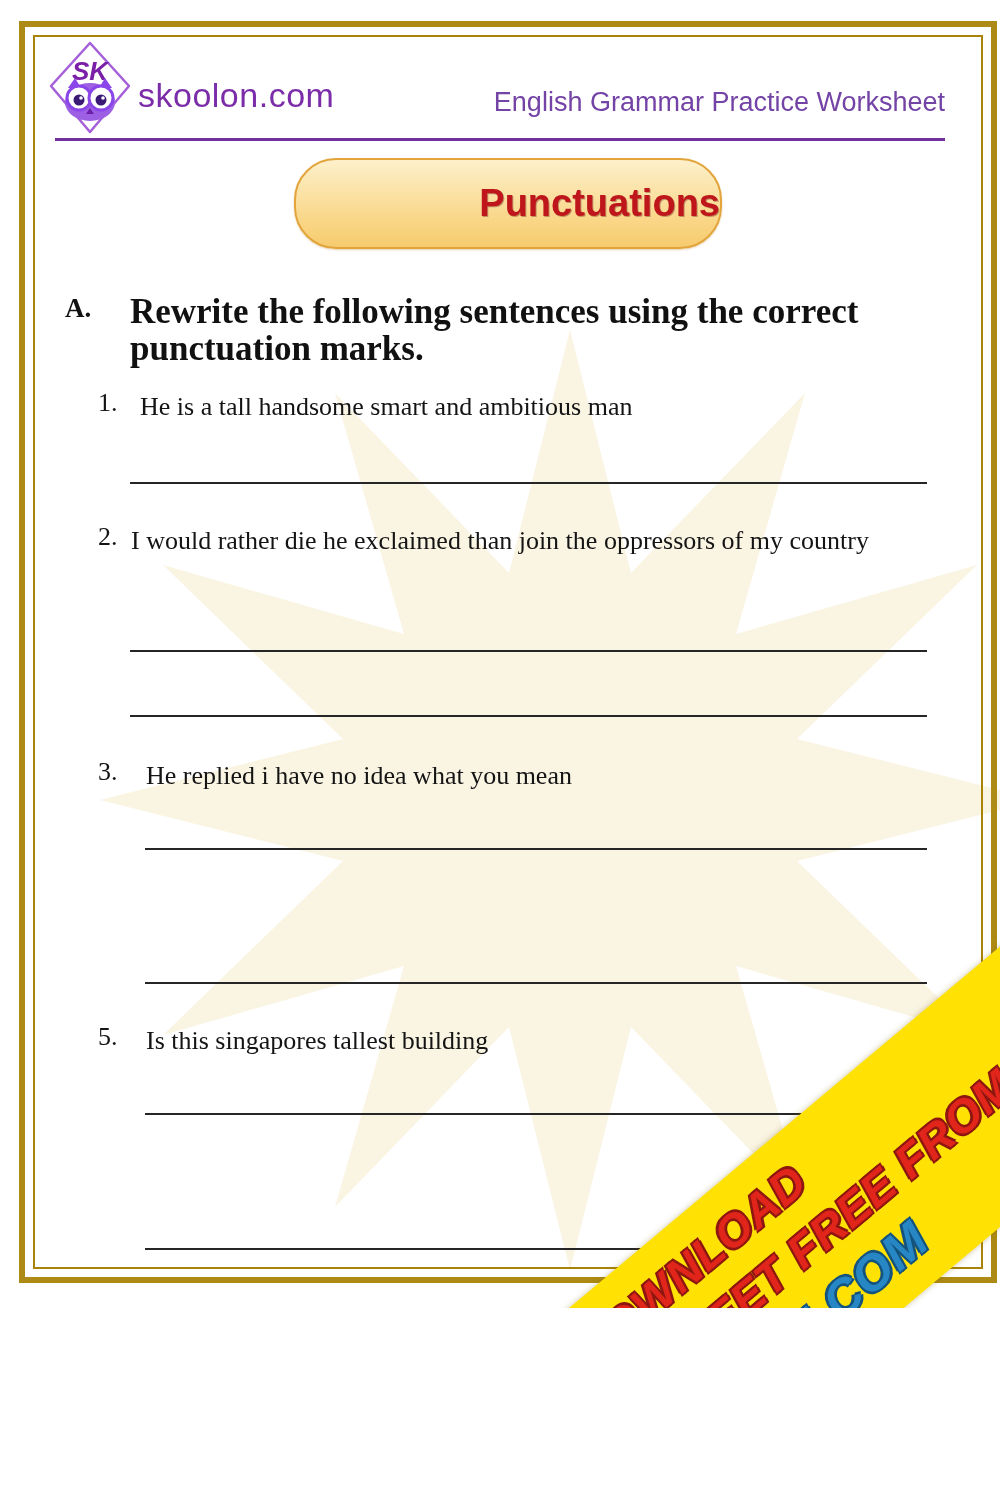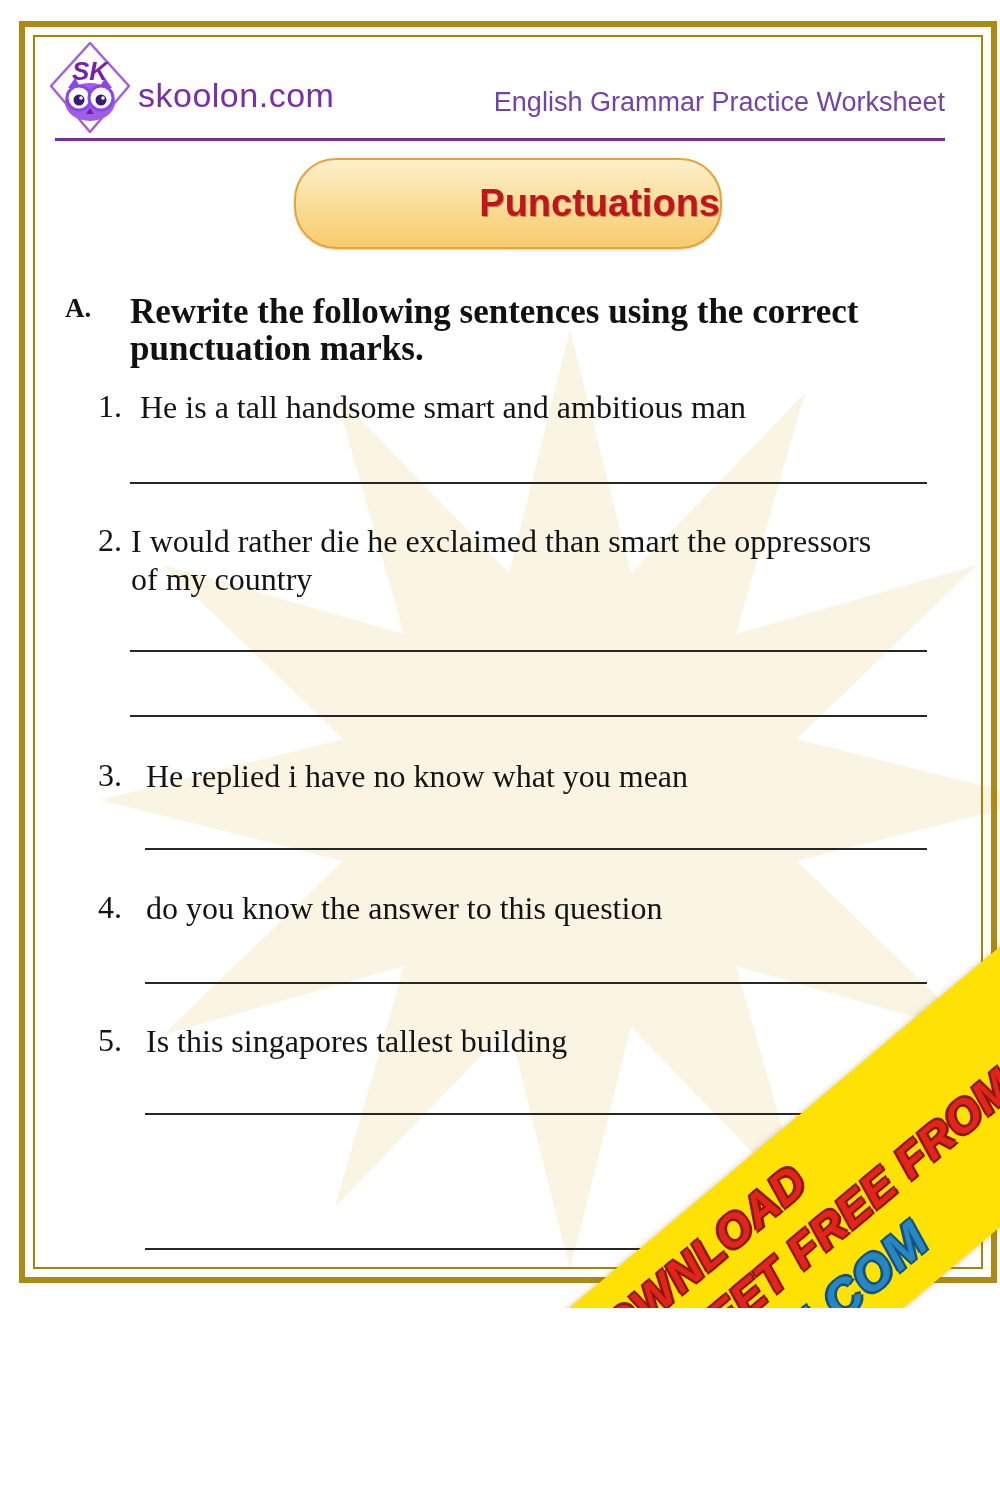--- a/index.html
+++ b/index.html
@@ -58,21 +58,21 @@
   .section-label {
     position:absolute; left:0; top:0;
     font-size:27px; font-weight:bold; color:#111;
   }
   .section-instruction {
     position:absolute; left:65px; top:0; width:812px;
     font-size:35px; font-weight:bold; color:#111; line-height:37px;
   }
 
   
-  .q { position:absolute; left:98px; font-size:32px; color:#141414; }
+  .q { position:absolute; left:98px; font-size:26px; color:#141414; }
   .q-num { display:inline-block; vertical-align:top; }
   .q-text { display:inline-block; vertical-align:top; line-height:38px; }
   .ans-line { position:absolute; height:0; border-top:2px solid #262626; }
 
   
   .footer-page {
     position:absolute; left:65px; top:1411px;
     font-family:Liberation Mono, monospace; font-size:22px; color:#1c1c1c;
   }
   .footer-site {
@@ -144,33 +144,30 @@
       <div class="section-label">A.</div>
       <div class="section-instruction">Rewrite the following sentences using the correct punctuation marks.</div>
     </div>
 
     <div class="q" style="top:388px">
       <span class="q-num" style="width:42px">1.</span><span class="q-text">He is a tall handsome smart and ambitious man</span>
     </div>
     <div class="ans-line" style="top:482px; left:130px; width:797px"></div>
 
     <div class="q" style="top:522px">
-      <span class="q-num" style="width:33px">2.</span><span class="q-text" style="width:752px">I would rather die he exclaimed than smart the oppressors of my country</span>
+      <span class="q-num" style="width:33px">2.</span><span class="q-text" style="width:752px">I would rather die he exclaimed than join the oppressors of my country</span>
     </div>
     <div class="ans-line" style="top:650px; left:130px; width:797px"></div>
     <div class="ans-line" style="top:715px; left:130px; width:797px"></div>
 
     <div class="q" style="top:757px">
-      <span class="q-num" style="width:48px">3.</span><span class="q-text">He replied i have no know what you mean</span>
+      <span class="q-num" style="width:48px">3.</span><span class="q-text">He replied i have no idea what you mean</span>
     </div>
     <div class="ans-line" style="top:848px; left:145px; width:782px"></div>
 
-    <div class="q" style="top:889px">
-      <span class="q-num" style="width:48px">4.</span><span class="q-text">do you know the answer to this question</span>
-    </div>
     <div class="ans-line" style="top:982px; left:145px; width:782px"></div>
 
     <div class="q" style="top:1022px">
       <span class="q-num" style="width:48px">5.</span><span class="q-text">Is this singapores tallest building</span>
     </div>
     <div class="ans-line" style="top:1113px; left:145px; width:782px"></div>
 
     <div class="ans-line" style="top:1248px; left:145px; width:782px"></div>
 
     <div class="ans-line" style="top:1380px; left:145px; width:782px"></div>

